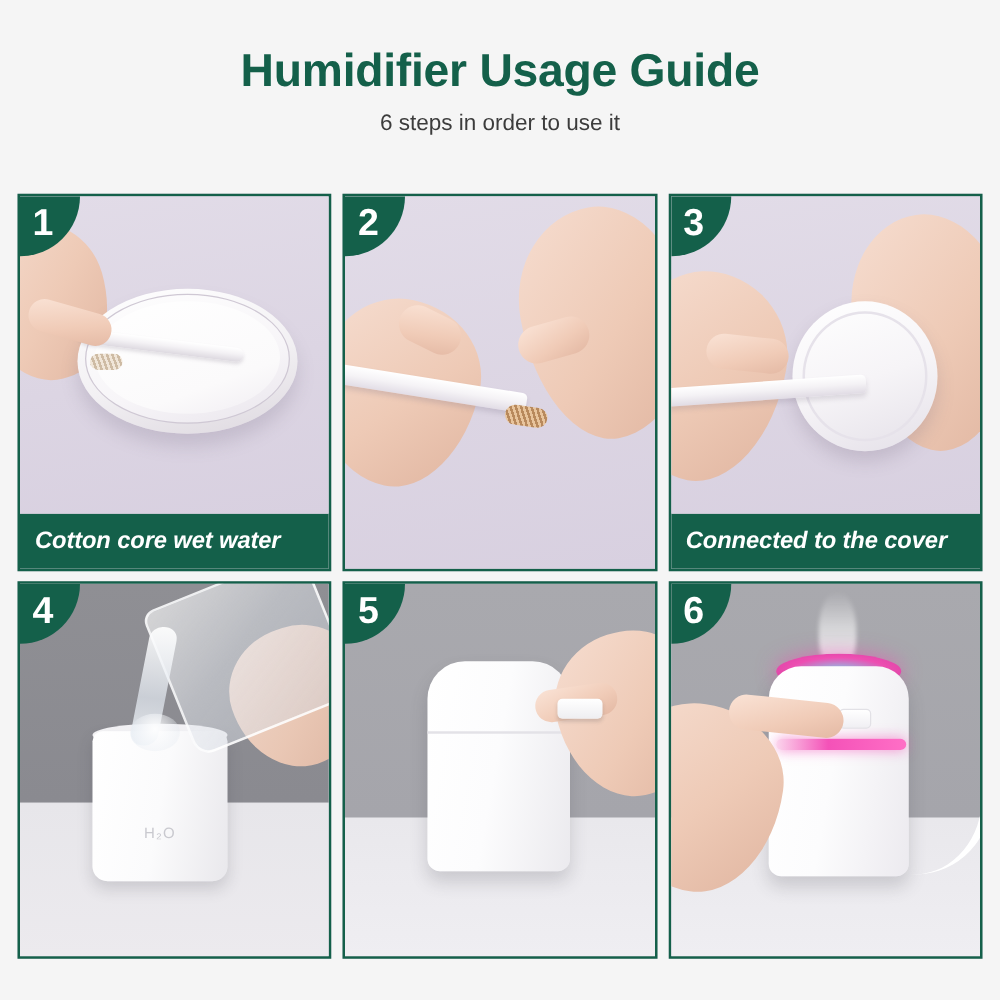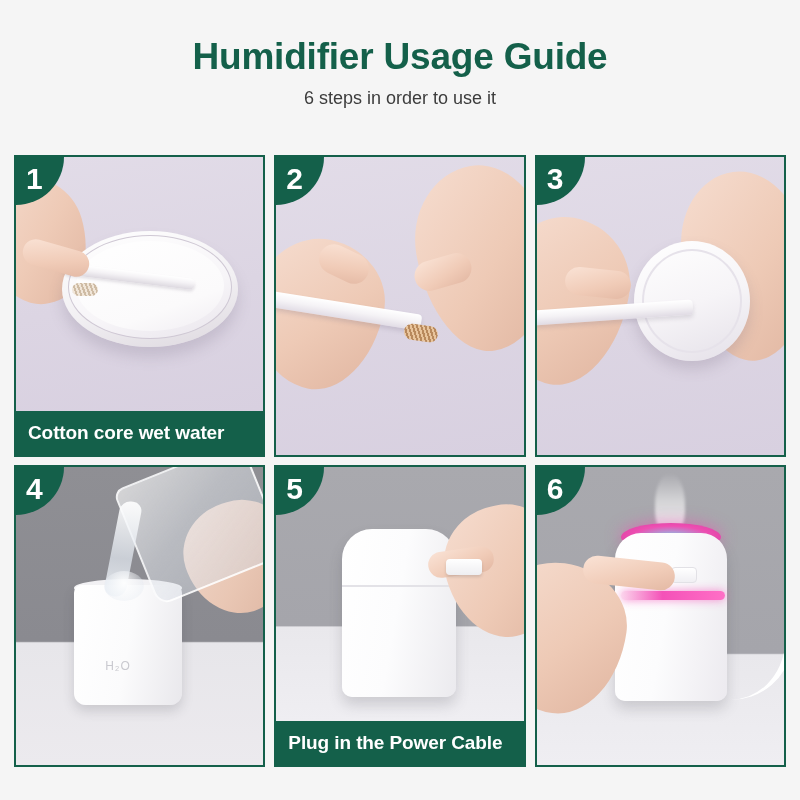--- a/index.html
+++ b/index.html
@@ -100,20 +100,21 @@
     font-size: 19px;
     font-weight: bold;
     letter-spacing: -0.1px;
     text-align: center;
     padding: 0 4px;
     box-sizing: border-box;
   }
   .caption.left {
     justify-content: flex-start;
     padding-left: 12px;
+    font-style: italic;
   }
 
   
   .bg-lavender {
     position: absolute;
     inset: 0;
     background: linear-gradient(170deg, #e2dce8 0%, #dcd5e3 55%, #d8d0e0 100%);
   }
   .bg-gray {
     position: absolute;
@@ -258,21 +259,21 @@
     background: linear-gradient(100deg, #ffffff 0%, #fbfbfc 50%, #e9e8ec 100%);
     border-radius: 8px 8px 12px 12px;
     box-shadow: 0 6px 12px rgba(60,60,70,0.18);
   }
   .c4-tank-top {
     left: 58px; top: 112px; width: 108px; height: 18px;
     border-radius: 50%;
     background: linear-gradient(180deg, #f2f1f4 0%, #ffffff 100%);
   }
   .c4-h2o {
-    left: 48px; top: 192px; width: 108px;
+    left: 58px; top: 192px; width: 108px;
     text-align: center;
     font-size: 12px;
     color: #c9c9cf;
     letter-spacing: 1px;
   }
   .c4-pitcher {
     right: -6px; top: -6px; width: 138px; height: 124px;
     background: linear-gradient(150deg, rgba(255,255,255,0.62) 0%, rgba(228,232,238,0.5) 45%, rgba(206,212,222,0.45) 100%);
     border: 2px solid rgba(255,255,255,0.78);
     border-radius: 10px 16px 26px 14px;
@@ -424,20 +425,21 @@
       <div class="photo">
         <div class="bg-lavender"></div>
         <div class="sh skin c3-hand-r"></div>
         <div class="sh c3-cover"></div>
         <div class="sh c3-cover-ring"></div>
         <div class="sh skin c3-hand-l"></div>
         <div class="sh c3-wick"></div>
         <div class="sh skin2 c3-finger"></div>
         <div class="badge">3</div>
       </div>
+      <div class="caption left">Connected to the cover</div>
     </div>
 
     <div class="card">
       <div class="photo">
         <div class="bg-gray"></div>
         <div class="sh c4-tank-top"></div>
         <div class="sh c4-tank"></div>
         <div class="sh c4-h2o">H₂O</div>
         <div class="sh skin c4-hand"></div>
         <div class="sh c4-pitcher"></div>
@@ -451,21 +453,20 @@
       <div class="photo">
         <div class="bg-gray-soft"></div>
         <div class="sh c5-body"></div>
         <div class="sh c5-seam"></div>
         <div class="sh c5-port"></div>
         <div class="sh skin c5-hand"></div>
         <div class="sh skin2 c5-finger"></div>
         <div class="sh c5-plug"></div>
         <div class="badge">5</div>
       </div>
-      <div class="caption left">Plug in the Power Cable</div>
     </div>
 
     <div class="card">
       <div class="photo">
         <div class="bg-gray-soft"></div>
         <div class="sh c6-mist"></div>
         <div class="sh c6-glow-top"></div>
         <div class="sh c6-body"></div>
         <div class="sh c6-glow-band"></div>
         <div class="sh c6-btn"></div>

